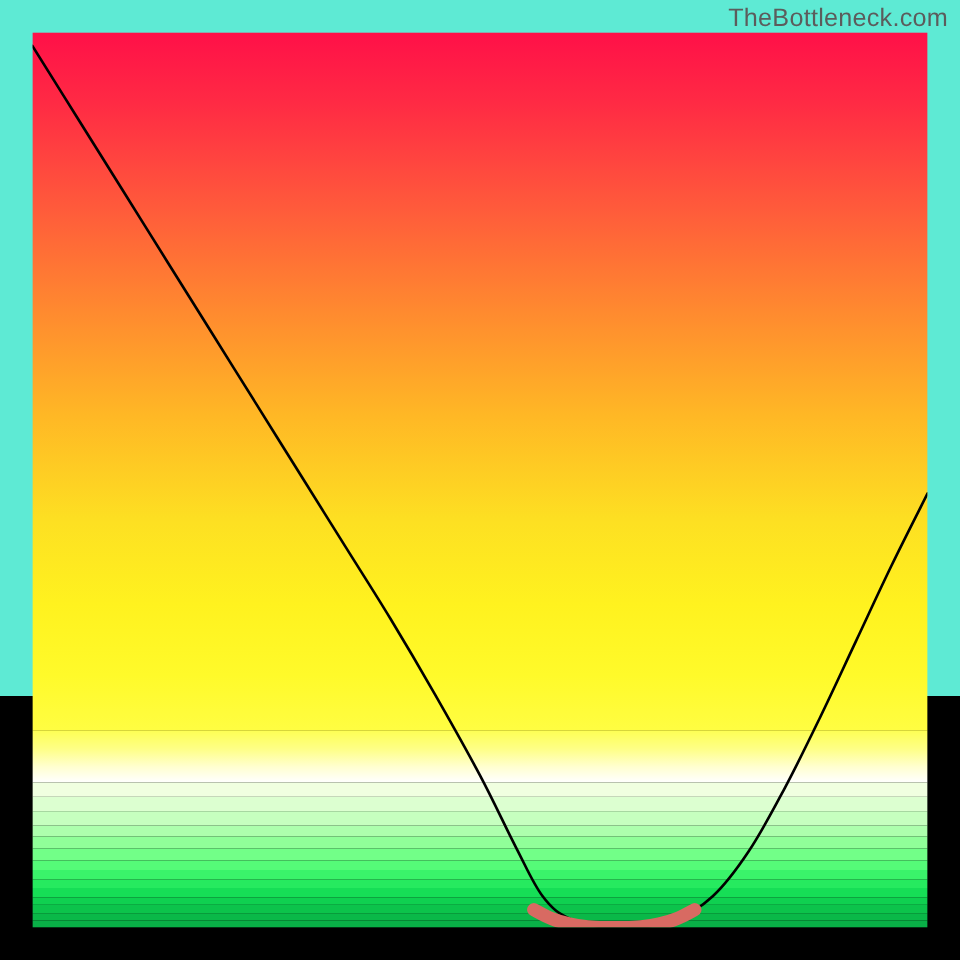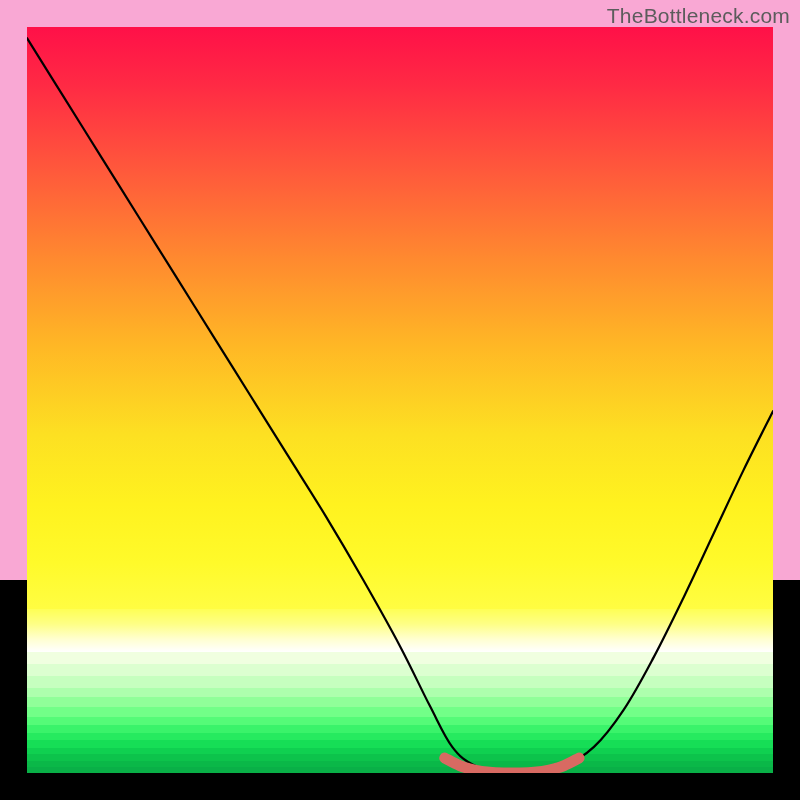--- a/index.html
+++ b/index.html
@@ -7,21 +7,21 @@
     padding: 0;
     width: 800px;
     height: 800px;
     background: #000;
     overflow: hidden;
   }
   .stage {
     position: relative;
     width: 800px;
     height: 580px;
-    background: #f9a8d4;
+    background: #5eead4;
   }
   .plot-area {
     position: absolute;
     left: 27px;
     top: 27px;
     width: 746px;
     height: 746px;
     overflow: hidden;
   }
   .gradient-bg {

